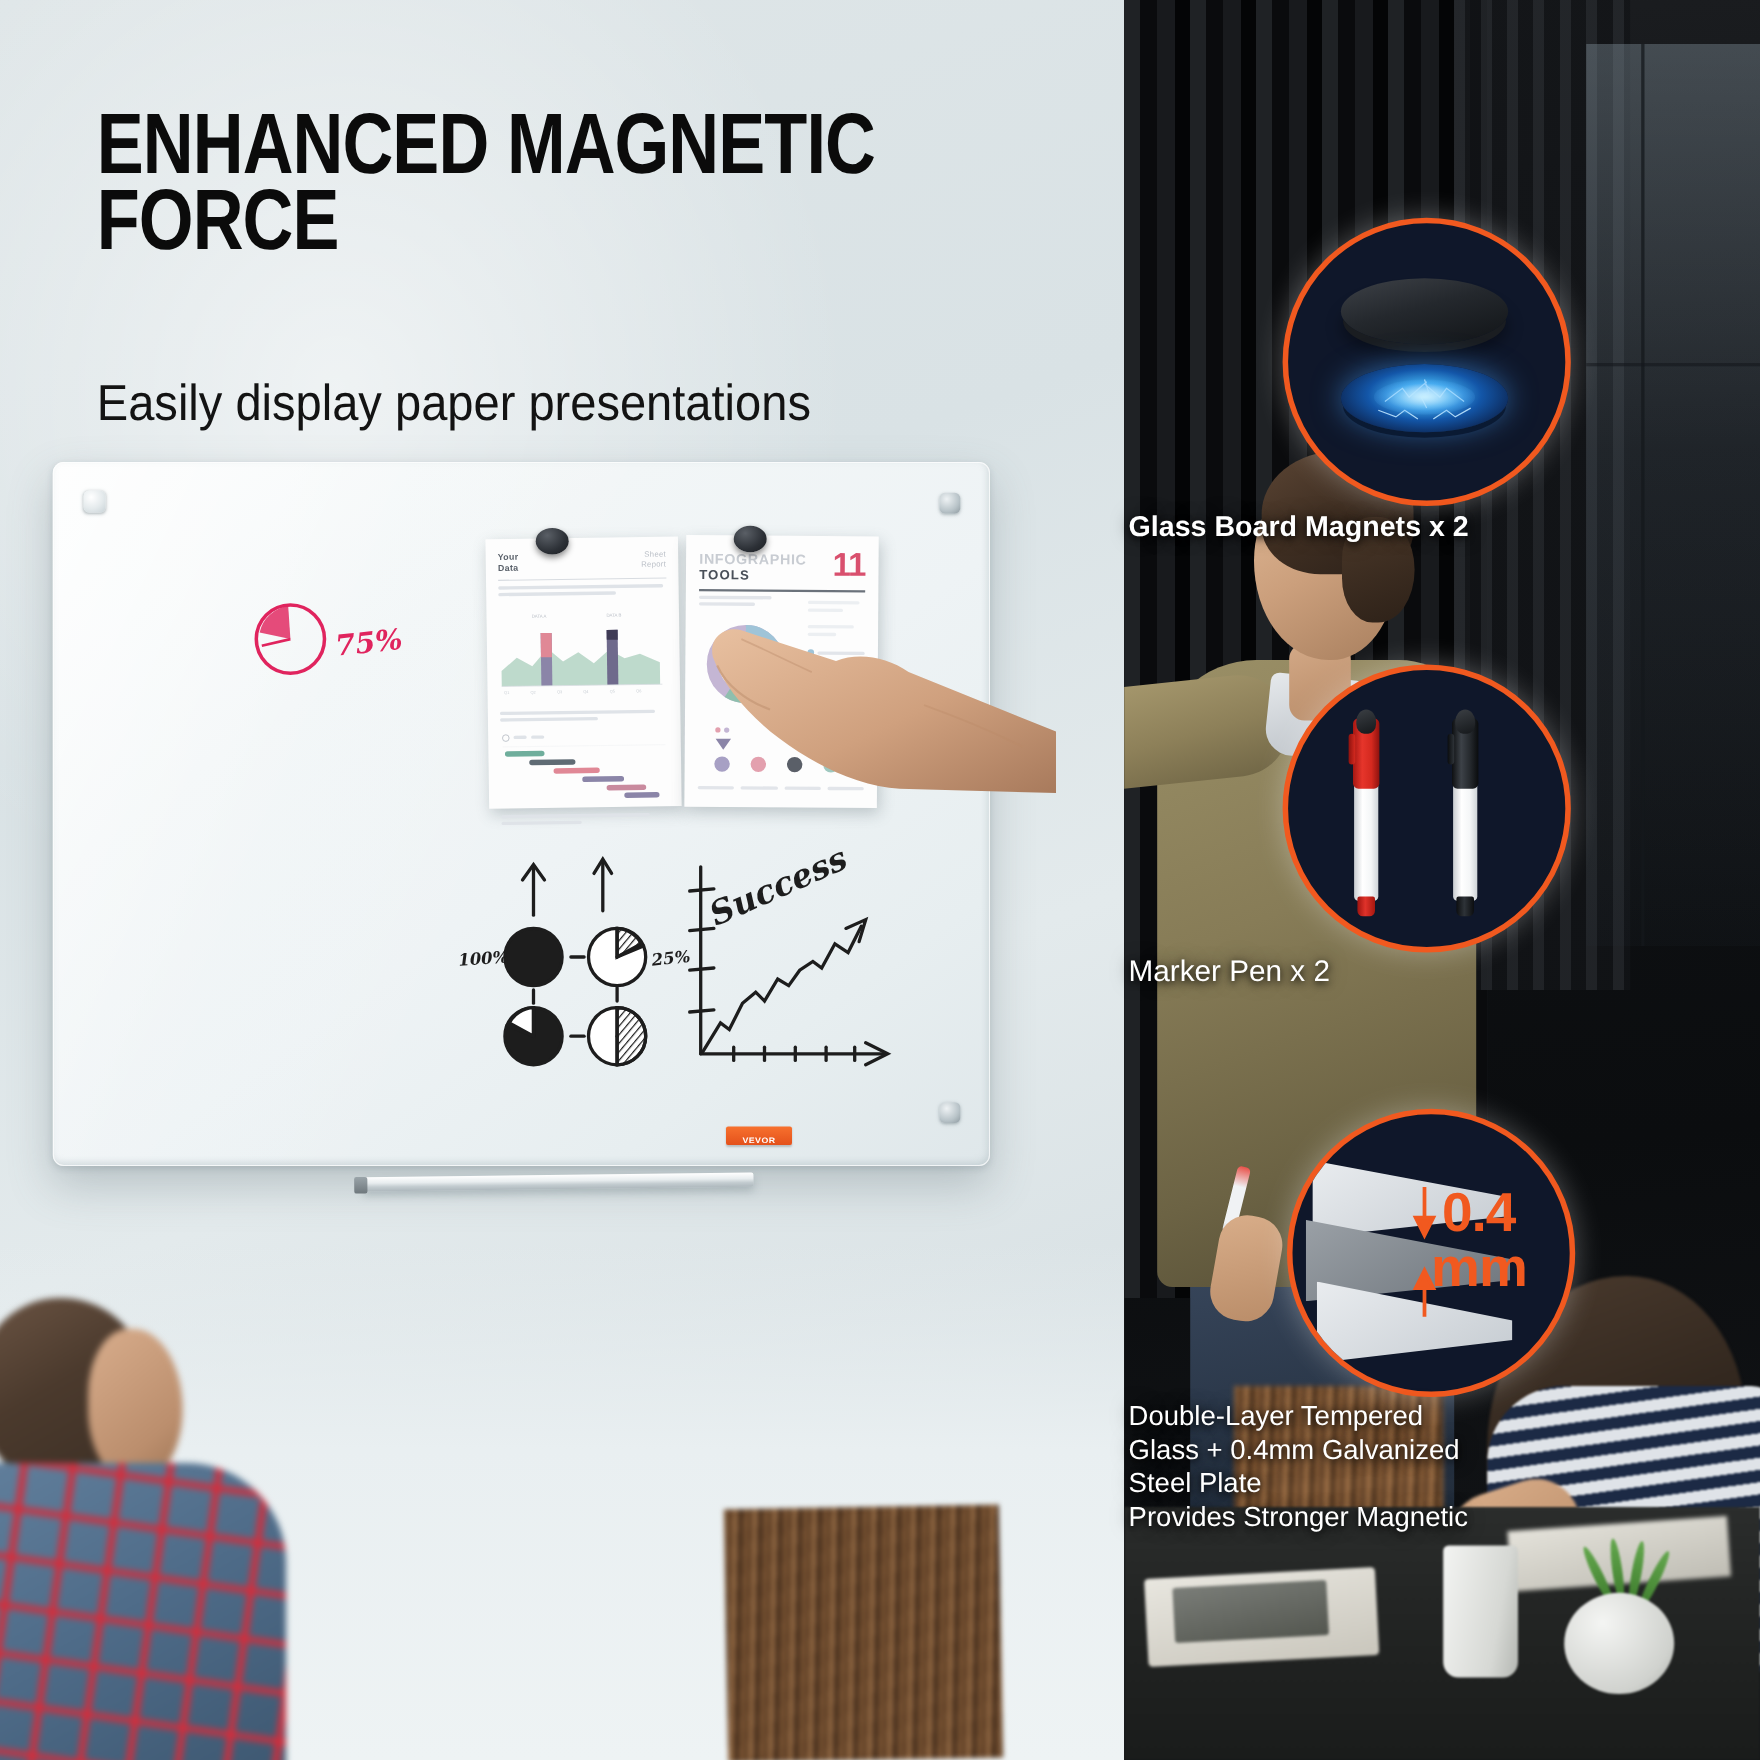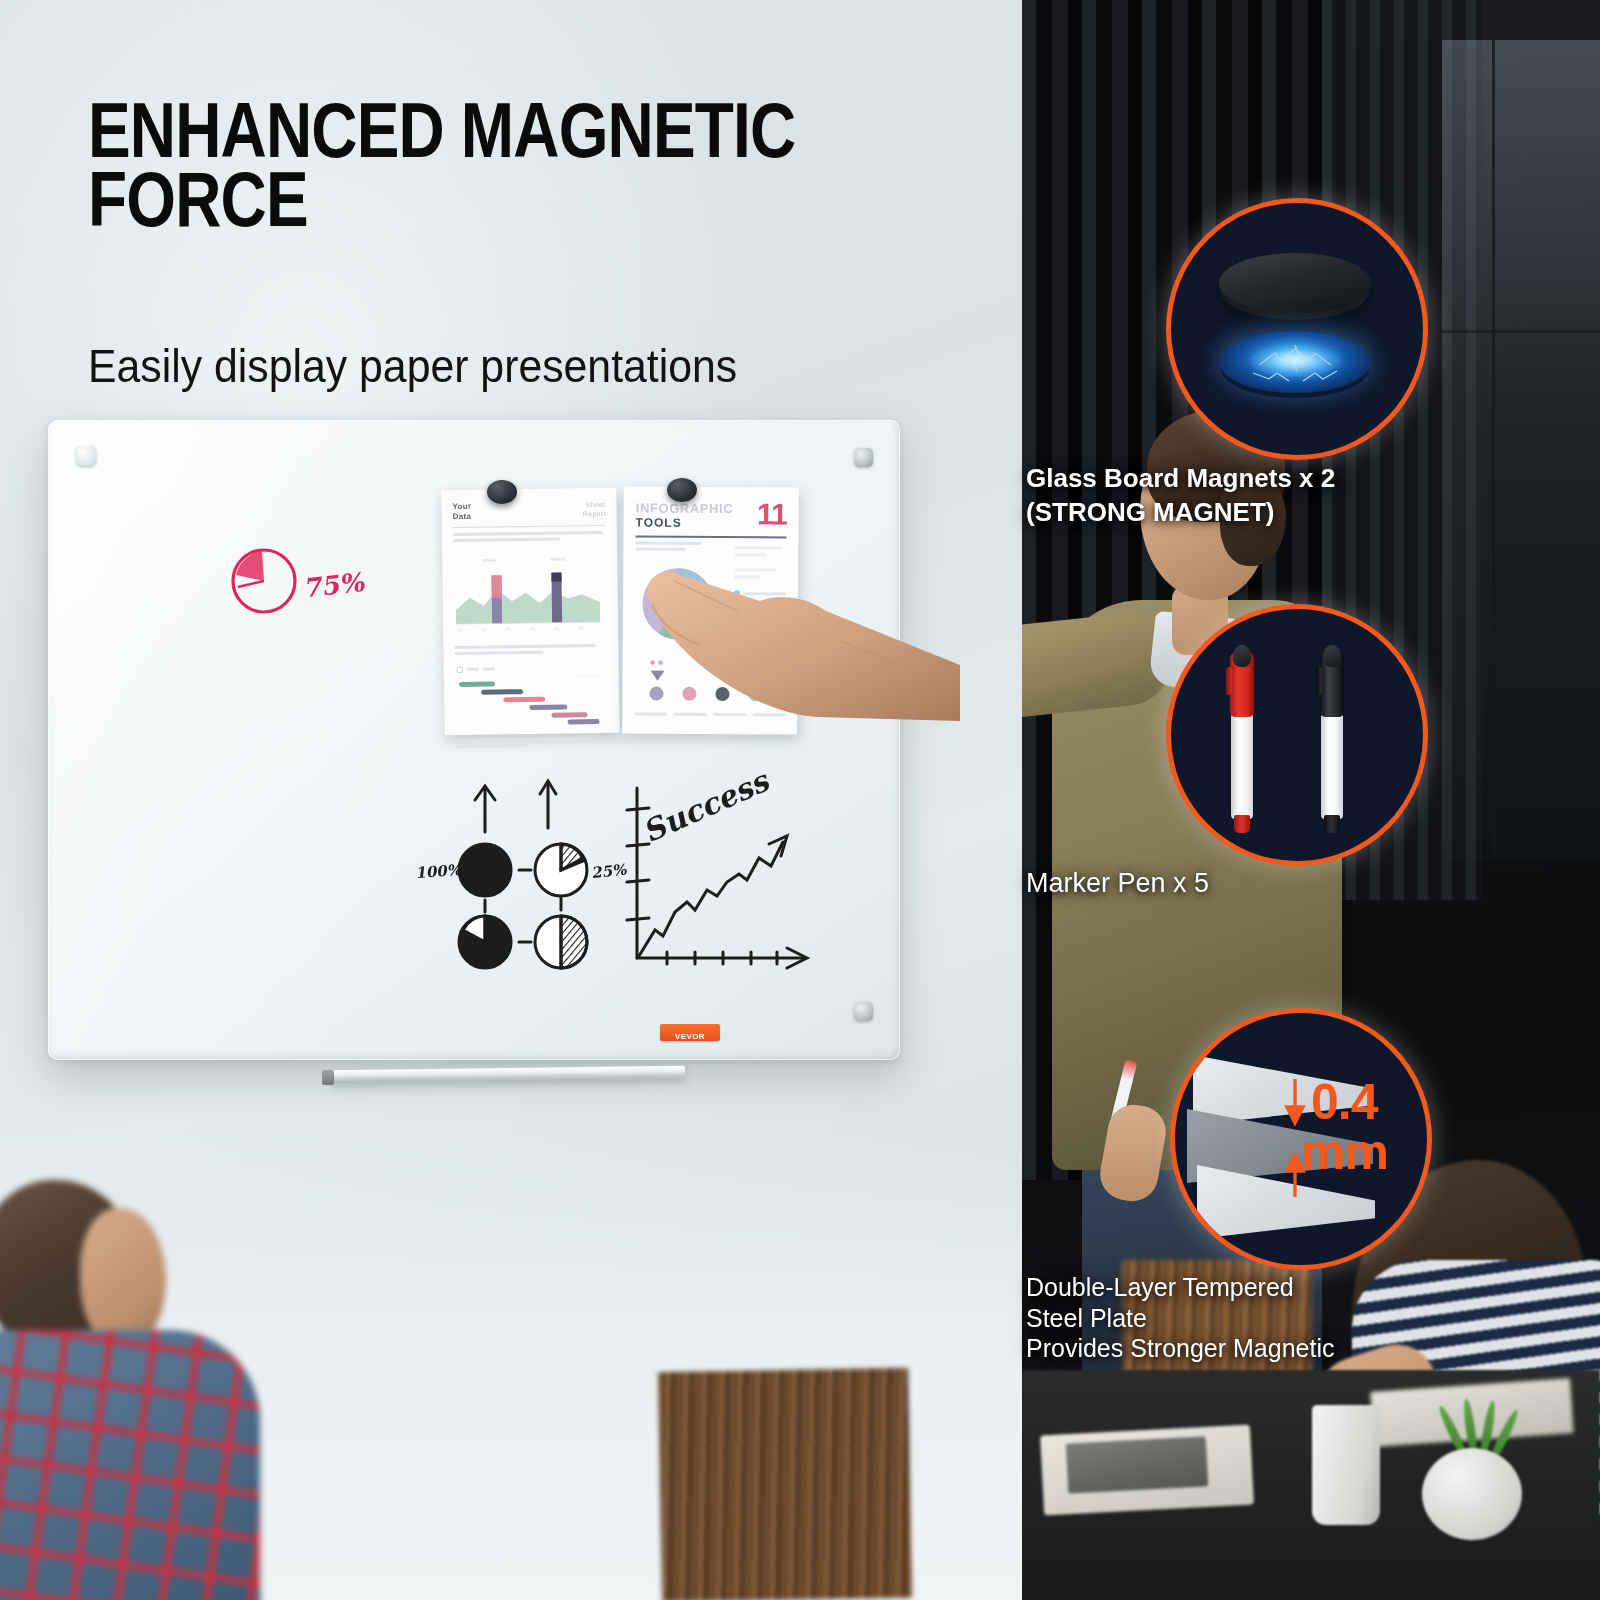--- a/index.html
+++ b/index.html
@@ -492,55 +492,55 @@
           <path d="M34,42 L50,48 L58,42 L70,50"></path>
           <path d="M118,40 L104,48 L96,42 L84,50"></path>
           <path d="M76,14 L80,26 L72,28 L78,40"></path>
         </g>
       </svg>
     </div>
     <div class="mag-spark"></div>
   </div>
   <div class="cap cap-magnet">
     <div>Glass Board Magnets x 2</div>
-    <div>(STRONG MAGNET)</div>
   </div>
 
   <div class="callout c-pen">
     <div class="pen pen-red">
       <div class="barrel"></div>
       <div class="capp" style="background:linear-gradient(90deg,#a51712,#e6352b 35%,#d4291f 70%,#8e120e);"></div>
       <div class="clip" style="background:linear-gradient(90deg,#8e120e,#d4291f);"></div>
       <div class="nib"></div>
       <div class="tip" style="background:linear-gradient(90deg,#9e1410,#e0322a 45%,#a6170f);"></div>
     </div>
     <div class="pen pen-blk">
       <div class="barrel"></div>
       <div class="capp" style="background:linear-gradient(90deg,#0d0f11,#3d4248 35%,#24282c 70%,#0a0c0e);"></div>
       <div class="clip" style="background:linear-gradient(90deg,#0a0c0e,#2e3338);"></div>
       <div class="nib"></div>
       <div class="tip" style="background:linear-gradient(90deg,#0c0e10,#2e3338 45%,#0c0e10);"></div>
     </div>
   </div>
-  <div class="cap cap-pen">Marker Pen x 5</div>
+  <div class="cap cap-pen">Marker Pen x 2</div>
 
   <div class="callout c-thick">
     <div class="plate plate-top"></div>
     <div class="plate plate-mid"></div>
     <div class="plate plate-bot"></div>
     <svg style="position:absolute;left:100px;top:60px;width:40px;height:130px;" viewBox="0 0 40 130">
       <g stroke="#f1591f" stroke-width="3.4" fill="#f1591f">
         <line x1="20" y1="6" x2="20" y2="40"></line>
         <path d="M12,34 L20,50 L28,34 Z"></path>
         <line x1="20" y1="124" x2="20" y2="92"></line>
         <path d="M12,98 L20,82 L28,98 Z"></path>
       </g>
     </svg>
     <div class="dim-num">0.4</div>
     <div class="dim-unit">mm</div>
   </div>
   <div class="cap cap-thick">
     <div>Double-Layer Tempered</div>
+    <div>Glass + 0.4mm Galvanized</div>
     <div>Steel Plate</div>
     <div>Provides Stronger Magnetic</div>
   </div>
 
 </div>
 
 </body></html>

